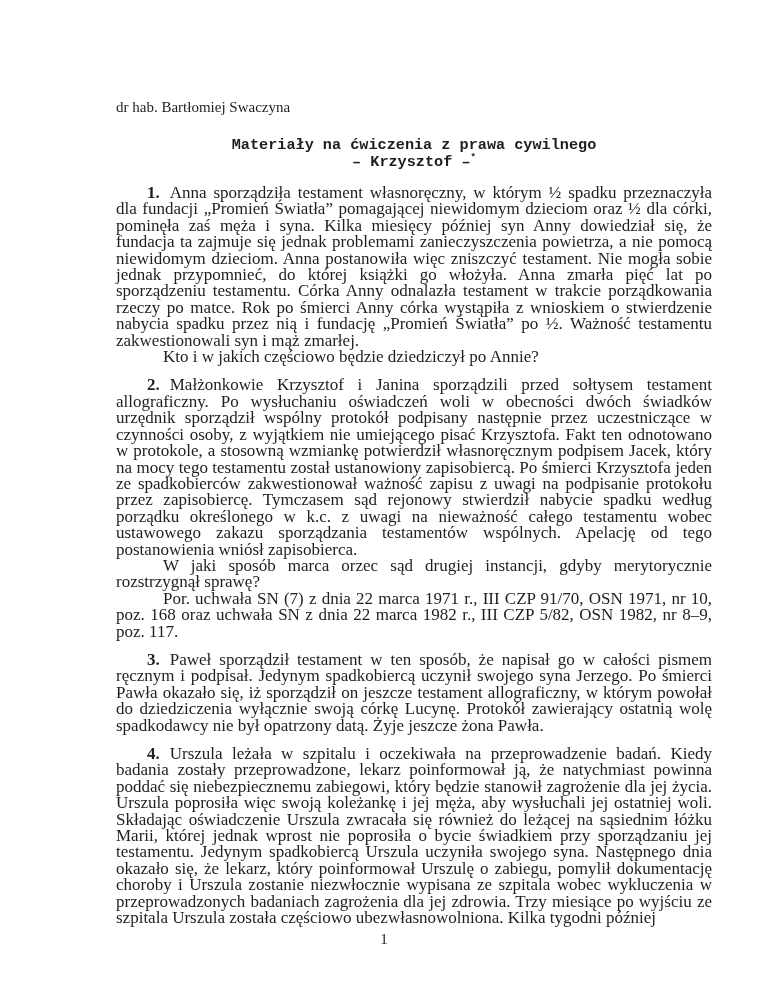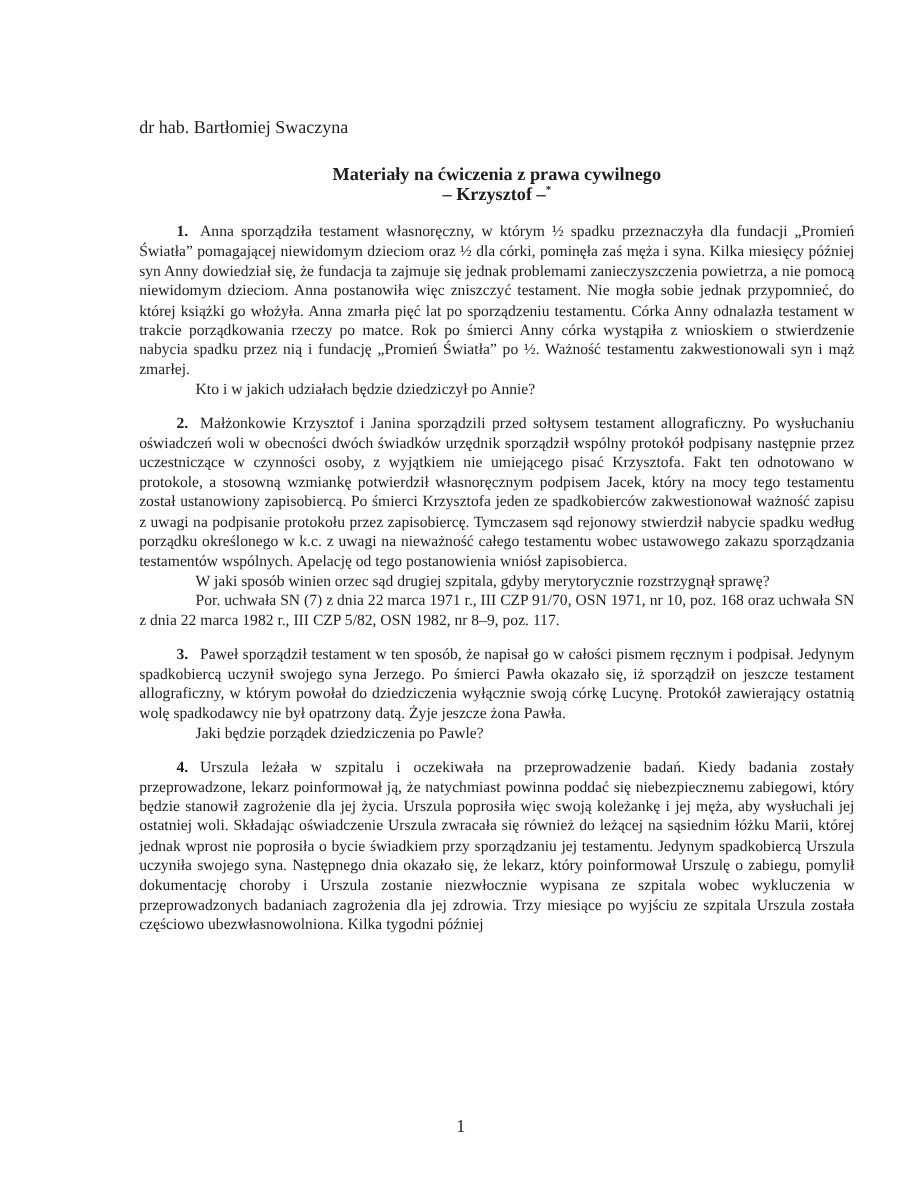--- a/index.html
+++ b/index.html
@@ -27,34 +27,35 @@
     font-size: 15px;
     line-height: 17px;
     text-align: left;
   }
   .title-block {
     margin-top: 21px;
     text-align: center;
     font-weight: bold;
     font-size: 15.2px;
     line-height: 17px;
+    font-family: Liberation Mono, monospace;
   }
   .subtitle sup {
     font-size: 9px;
     vertical-align: super;
     line-height: 0;
   }
   .problems {
     margin-top: 14px;
   }
   .problem { margin-top: 12px; }
   .problem:first-child { margin-top: 0; }
   p {
     margin: 0;
-    font-size: 13px;
+    font-size: 17px;
     line-height: 16.4px;
     text-align: justify;
     hyphens: auto;
     -webkit-hyphens: auto;
   }
   .problem-body {
     text-indent: 31px;
   }
   .problem-number {
     font-weight: bold;
@@ -85,32 +86,31 @@
 
     <div class="title-block">
       <div>Materiały na ćwiczenia z prawa cywilnego</div>
       <div class="subtitle"><span>– Krzysztof –</span><sup>*</sup></div>
     </div>
 
     <div class="problems">
 
       <div class="problem">
         <p class="problem-body"><span class="problem-number">1.</span><span>Anna sporządziła testament własnoręczny, w którym ½ spadku przeznaczyła dla fundacji „Promień Światła” pomagającej niewidomym dzieciom oraz ½ dla córki, pominęła zaś męża i syna. Kilka miesięcy później syn Anny dowiedział się, że fundacja ta zajmuje się jednak problemami zanieczyszczenia powietrza, a nie pomocą niewidomym dzieciom. Anna postanowiła więc zniszczyć testament. Nie mogła sobie jednak przypomnieć, do której książki go włożyła. Anna zmarła pięć lat po sporządzeniu testamentu. Córka Anny odnalazła testament w trakcie porządkowania rzeczy po matce. Rok po śmierci Anny córka wystąpiła z wnioskiem o stwierdzenie nabycia spadku przez nią i fundację „Promień Światła” po ½. Ważność testamentu zakwestionowali syn i mąż zmarłej.</span></p>
-        <p class="problem-question">Kto i w jakich udziałach będzie dziedziczył po Annie?</p>
+        <p class="problem-question">Kto i w jakich częściowo będzie dziedziczył po Annie?</p>
       </div>
 
       <div class="problem">
         <p class="problem-body"><span class="problem-number">2.</span><span>Małżonkowie Krzysztof i Janina sporządzili przed sołtysem testament allograficzny. Po wysłuchaniu oświadczeń woli w obecności dwóch świadków urzędnik sporządził wspólny protokół podpisany następnie przez uczestniczące w czynności osoby, z wyjątkiem nie umiejącego pisać Krzysztofa. Fakt ten odnotowano w protokole, a stosowną wzmiankę potwierdził własnoręcznym podpisem Jacek, który na mocy tego testamentu został ustanowiony zapisobiercą. Po śmierci Krzysztofa jeden ze spadkobierców zakwestionował ważność zapisu z uwagi na podpisanie protokołu przez zapisobiercę. Tymczasem sąd rejonowy stwierdził nabycie spadku według porządku określonego w k.c. z uwagi na nieważność całego testamentu wobec ustawowego zakazu sporządzania testamentów wspólnych. Apelację od tego postanowienia wniósł zapisobierca.</span></p>
-        <p class="problem-question">W jaki sposób winien orzec sąd drugiej szpitala, gdyby merytorycznie rozstrzygnął sprawę?</p>
+        <p class="problem-question">W jaki sposób marca orzec sąd drugiej instancji, gdyby merytorycznie rozstrzygnął sprawę?</p>
         <p class="problem-citation">Por. uchwała SN (7) z dnia 22 marca 1971 r., III CZP 91/70, OSN 1971, nr 10, poz. 168 oraz uchwała SN z dnia 22 marca 1982 r., III CZP 5/82,  OSN 1982, nr 8–9, poz. 117.</p>
       </div>
 
       <div class="problem">
         <p class="problem-body"><span class="problem-number">3.</span><span>Paweł sporządził testament w ten sposób, że napisał go w całości pismem ręcznym i podpisał. Jedynym spadkobiercą uczynił swojego syna Jerzego. Po śmierci Pawła okazało się, iż sporządził on jeszcze testament allograficzny, w którym powołał do dziedziczenia wyłącznie swoją córkę Lucynę. Protokół zawierający ostatnią wolę spadkodawcy nie był opatrzony datą. Żyje jeszcze żona Pawła.</span></p>
-        <p class="problem-question">Jaki będzie porządek dziedziczenia po Pawle?</p>
       </div>
 
       <div class="problem">
         <p class="problem-body"><span class="problem-number">4.</span><span>Urszula leżała w szpitalu i oczekiwała na przeprowadzenie badań. Kiedy badania zostały przeprowadzone, lekarz poinformował ją, że natychmiast powinna poddać się niebezpiecznemu zabiegowi, który będzie stanowił zagrożenie dla jej życia. Urszula poprosiła więc swoją koleżankę i jej męża, aby wysłuchali jej ostatniej woli. Składając oświadczenie Urszula zwracała się również do leżącej na sąsiednim łóżku Marii, której jednak wprost nie poprosiła o bycie świadkiem przy sporządzaniu jej testamentu. Jedynym spadkobiercą Urszula uczyniła swojego syna. Następnego dnia okazało się, że lekarz, który poinformował Urszulę o zabiegu, pomylił dokumentację choroby i Urszula zostanie niezwłocznie wypisana ze szpitala wobec wykluczenia w przeprowadzonych badaniach zagrożenia dla jej zdrowia. Trzy miesiące po wyjściu ze szpitala Urszula została częściowo ubezwłasnowolniona. Kilka tygodni później</span></p>
       </div>
 
     </div>
   </div>
 
   <div class="page-number">1</div>

